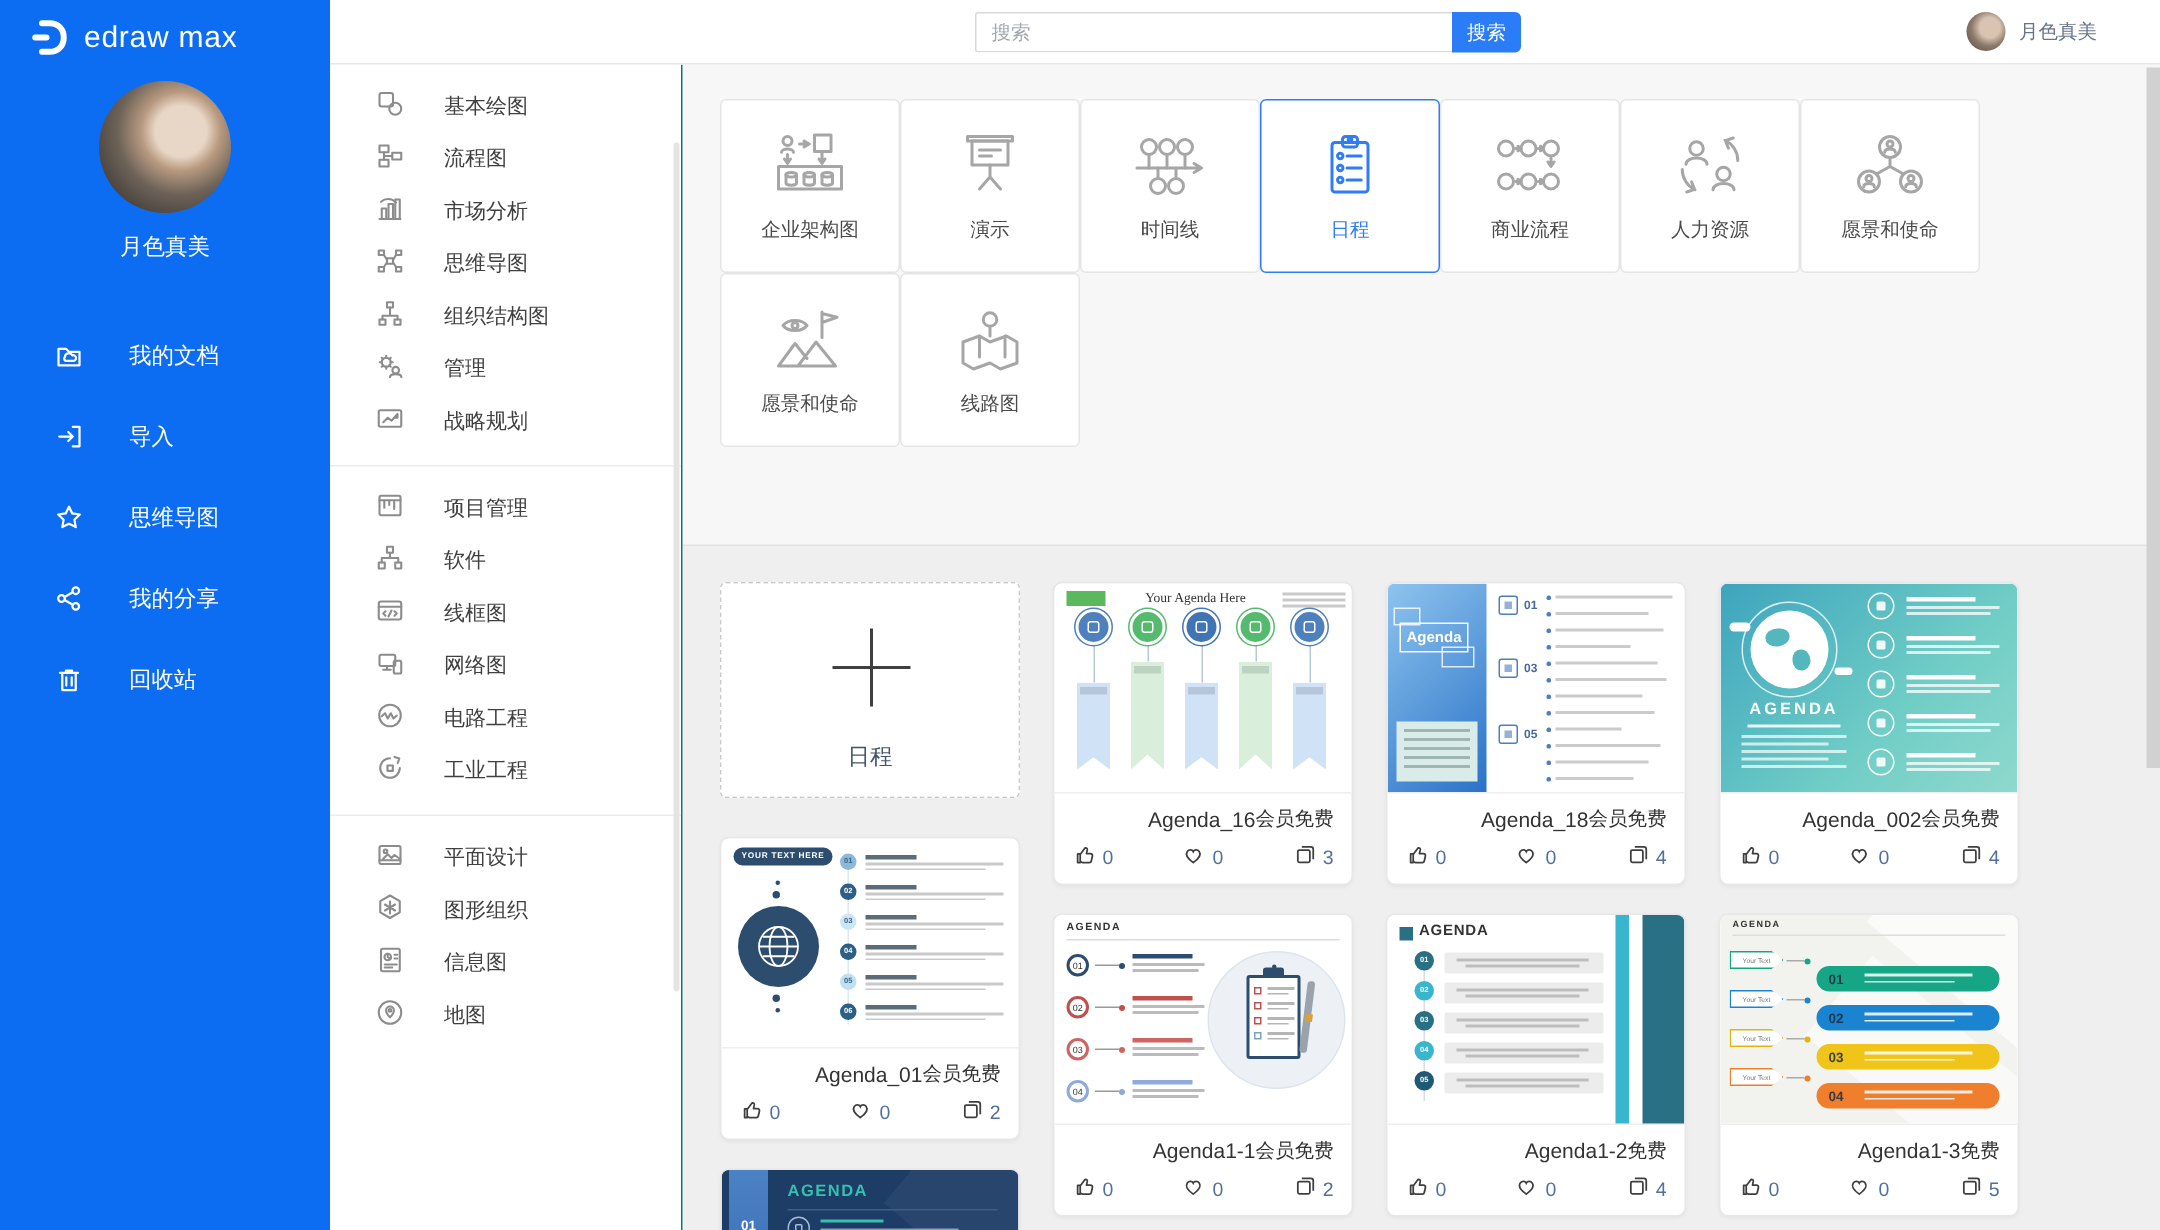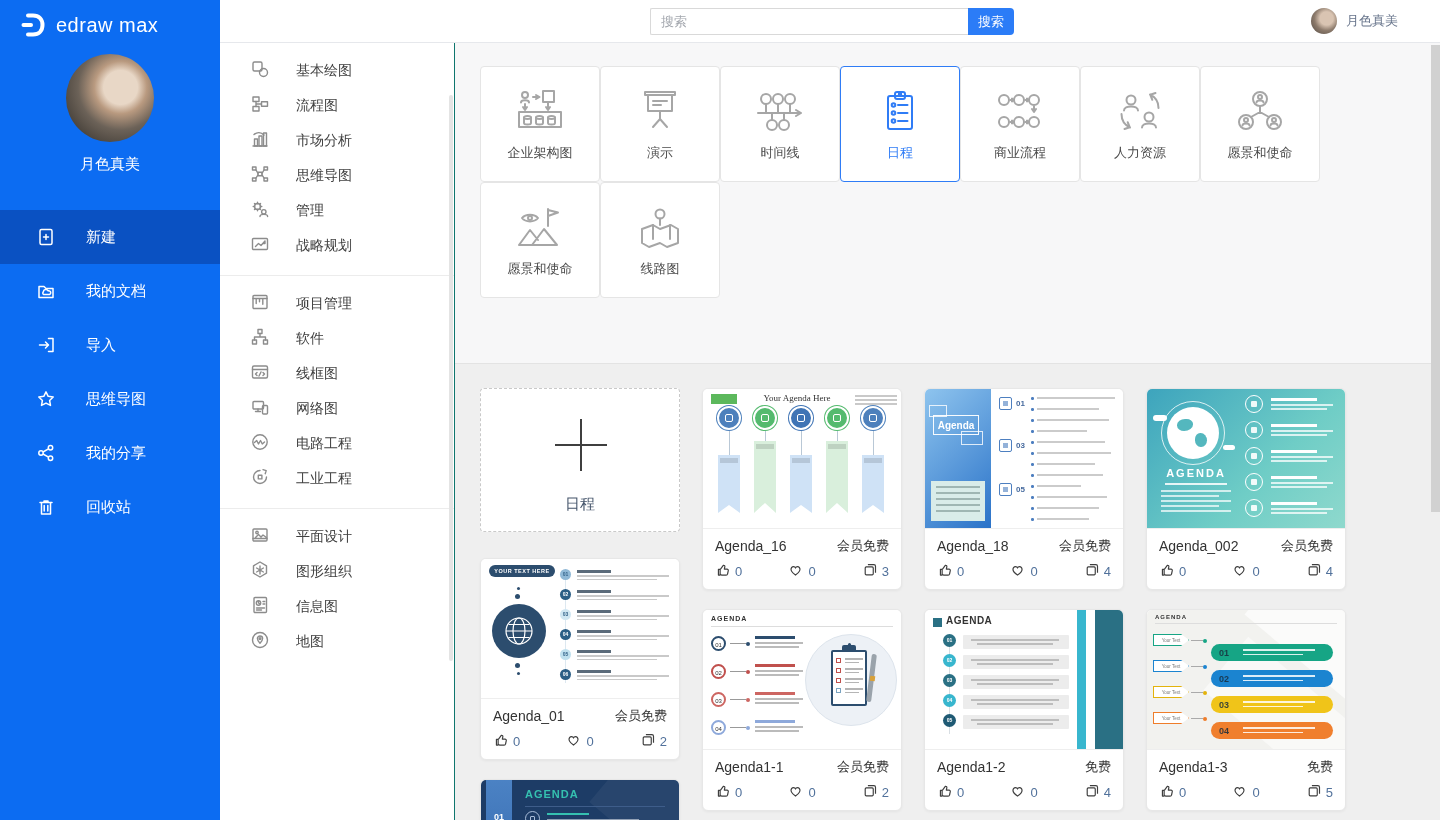--- a/index.html
+++ b/index.html
@@ -42,21 +42,21 @@
 
 .tpl{position:absolute;left:0;top:322px;width:985px;height:455px;padding:23px 0 0 25px;display:flex;gap:22px;align-items:flex-start}
 .mcol{display:flex;flex-direction:column;width:200px}
 .newcard{width:200px;height:144px;background:#fff;border:1px dashed #c9c9c9;border-radius:4px;position:relative;cursor:pointer;margin-bottom:26px}
 .plus{position:absolute;left:74px;top:30px;width:52px;height:52px}
 .plus:before{content:"";position:absolute;left:0;top:25px;width:52px;height:2px;background:#3f3f3f}
 .plus:after{content:"";position:absolute;left:25px;top:0;width:2px;height:52px;background:#3f3f3f}
 .newlbl{position:absolute;bottom:17px;width:100%;text-align:center;font-size:15px;color:#44546a}
 .tcard{width:200px;background:#fff;border:1px solid #e7e7e7;border-radius:6px;overflow:hidden;box-shadow:0 1px 3px rgba(0,0,0,.05);margin-bottom:19px;cursor:pointer}
 .thumb{position:relative;width:198px;height:140px;border-bottom:1px solid #eee;overflow:hidden;background:#fff}
-.trow{display:flex;justify-content:space-between;align-items:center;padding:8px 12px 2px}
+.trow{display:flex;justify-content:flex-end;align-items:center;padding:8px 12px 2px}
 .tname{font-size:14px;color:#333}
 .tprice{font-size:13px;color:#333}
 .srow{display:flex;justify-content:space-between;align-items:center;padding:5px 12px 9px;font-size:13px;color:#51719b}
 .stat{display:flex;align-items:center;gap:5px}
 .tt{position:absolute;white-space:nowrap}
 .mainsb{position:absolute;right:0;top:45px;width:9px;height:467px;background:#d1d1d1;z-index:7}
 </style>
 </head>
 <body>
 
@@ -66,29 +66,20 @@
     <div class="logo">
       <svg width="26" height="26" viewBox="0 0 26 26">
           <path d="M8 3.5h5c6 0 9.5 4 9.5 9.5S19 22.5 13 22.5H8" fill="none" stroke="#fff" stroke-width="4" stroke-linecap="round"></path>
           <path d="M3.5 13H11" stroke="#fff" stroke-width="4" stroke-linecap="round"></path>
         </svg>
       <span class="logo-text">edraw max</span>
     </div>
     <div class="avatar"></div>
     <div class="uname">月色真美</div>
     <nav class="lnav" id="lnav">
-        <div class="lnav-item active">
-   <span>
-            <svg width="20" height="20" viewBox="0 0 20 20" fill="none" stroke="#fff" stroke-width="1.5" stroke-linecap="round" stroke-linejoin="round">
-              <rect x="4" y="2.5" width="12" height="15" rx="1.5"></rect>
-              <path d="M10 7.5v5 M7.5 10h5"></path>
-            </svg>
-          </span>
-   <span>新建</span>
-  </div>
         <div class="lnav-item">
    <span>
             <svg width="20" height="20" viewBox="0 0 20 20" fill="none" stroke="#fff" stroke-width="1.5" stroke-linecap="round" stroke-linejoin="round">
               <path d="M3 16.5V5.5h5l2 2h7v9z"></path>
               <path d="M12.7 13.6a1.9 1.9 0 1 0-.5-3.7 2.6 2.6 0 0 0-4.9 1 1.7 1.7 0 0 0 .4 2.7z"></path>
             </svg>
           </span>
    <span>我的文档</span>
   </div>
         <div class="lnav-item">
@@ -174,20 +165,29 @@
           <div class="citem">
    <span><svg width="20" height="20" viewBox="0 0 20 20" fill="none" stroke="#8c8c8c" stroke-width="1.4" stroke-linecap="round" stroke-linejoin="round">
                 <rect x="8" y="8.2" width="4" height="3.6"></rect>
                 <rect x="2.5" y="3" width="3.5" height="3"></rect>
                 <rect x="2.5" y="14" width="3.5" height="3"></rect>
                 <rect x="14" y="3" width="3.5" height="3"></rect>
                 <rect x="14" y="14" width="3.5" height="3"></rect>
                 <path d="M8 9.3L6 6 M8 10.8L6 14 M12 9.3L14 6 M12 10.8L14 14"></path>
               </svg></span>
    <span>思维导图</span>
+          </div>
+          <div class="citem">
+   <span><svg width="20" height="20" viewBox="0 0 20 20" fill="none" stroke="#8c8c8c" stroke-width="1.4" stroke-linecap="round" stroke-linejoin="round">
+                <rect x="8" y="2.5" width="4" height="3.5"></rect>
+                <rect x="3" y="14" width="4" height="3.5"></rect>
+                <rect x="13" y="14" width="4" height="3.5"></rect>
+                <path d="M10 6v4 M5 14v-2.5h10V14 M10 10v1.5"></path>
+              </svg></span>
+   <span>组织结构图</span>
           </div>
           <div class="citem">
    <span><svg width="20" height="20" viewBox="0 0 20 20" fill="none" stroke="#8c8c8c" stroke-width="1.4" stroke-linecap="round" stroke-linejoin="round">
                 <circle cx="7.5" cy="7.5" r="3"></circle>
                 <path d="M7.5 3.2v1.5 M7.5 10.3v1.5 M3.2 7.5h1.5 M10.3 7.5h1.5 M4.5 4.5l1 1 M9.5 9.5l1 1 M10.5 4.5l-1 1 M5.5 9.5l-1 1"></path>
                 <circle cx="13.8" cy="12.8" r="2.2"></circle>
                 <path d="M10 17.5c0-2.8 7.6-2.8 7.6 0"></path>
               </svg></span>
    <span>管理</span>
           </div>

